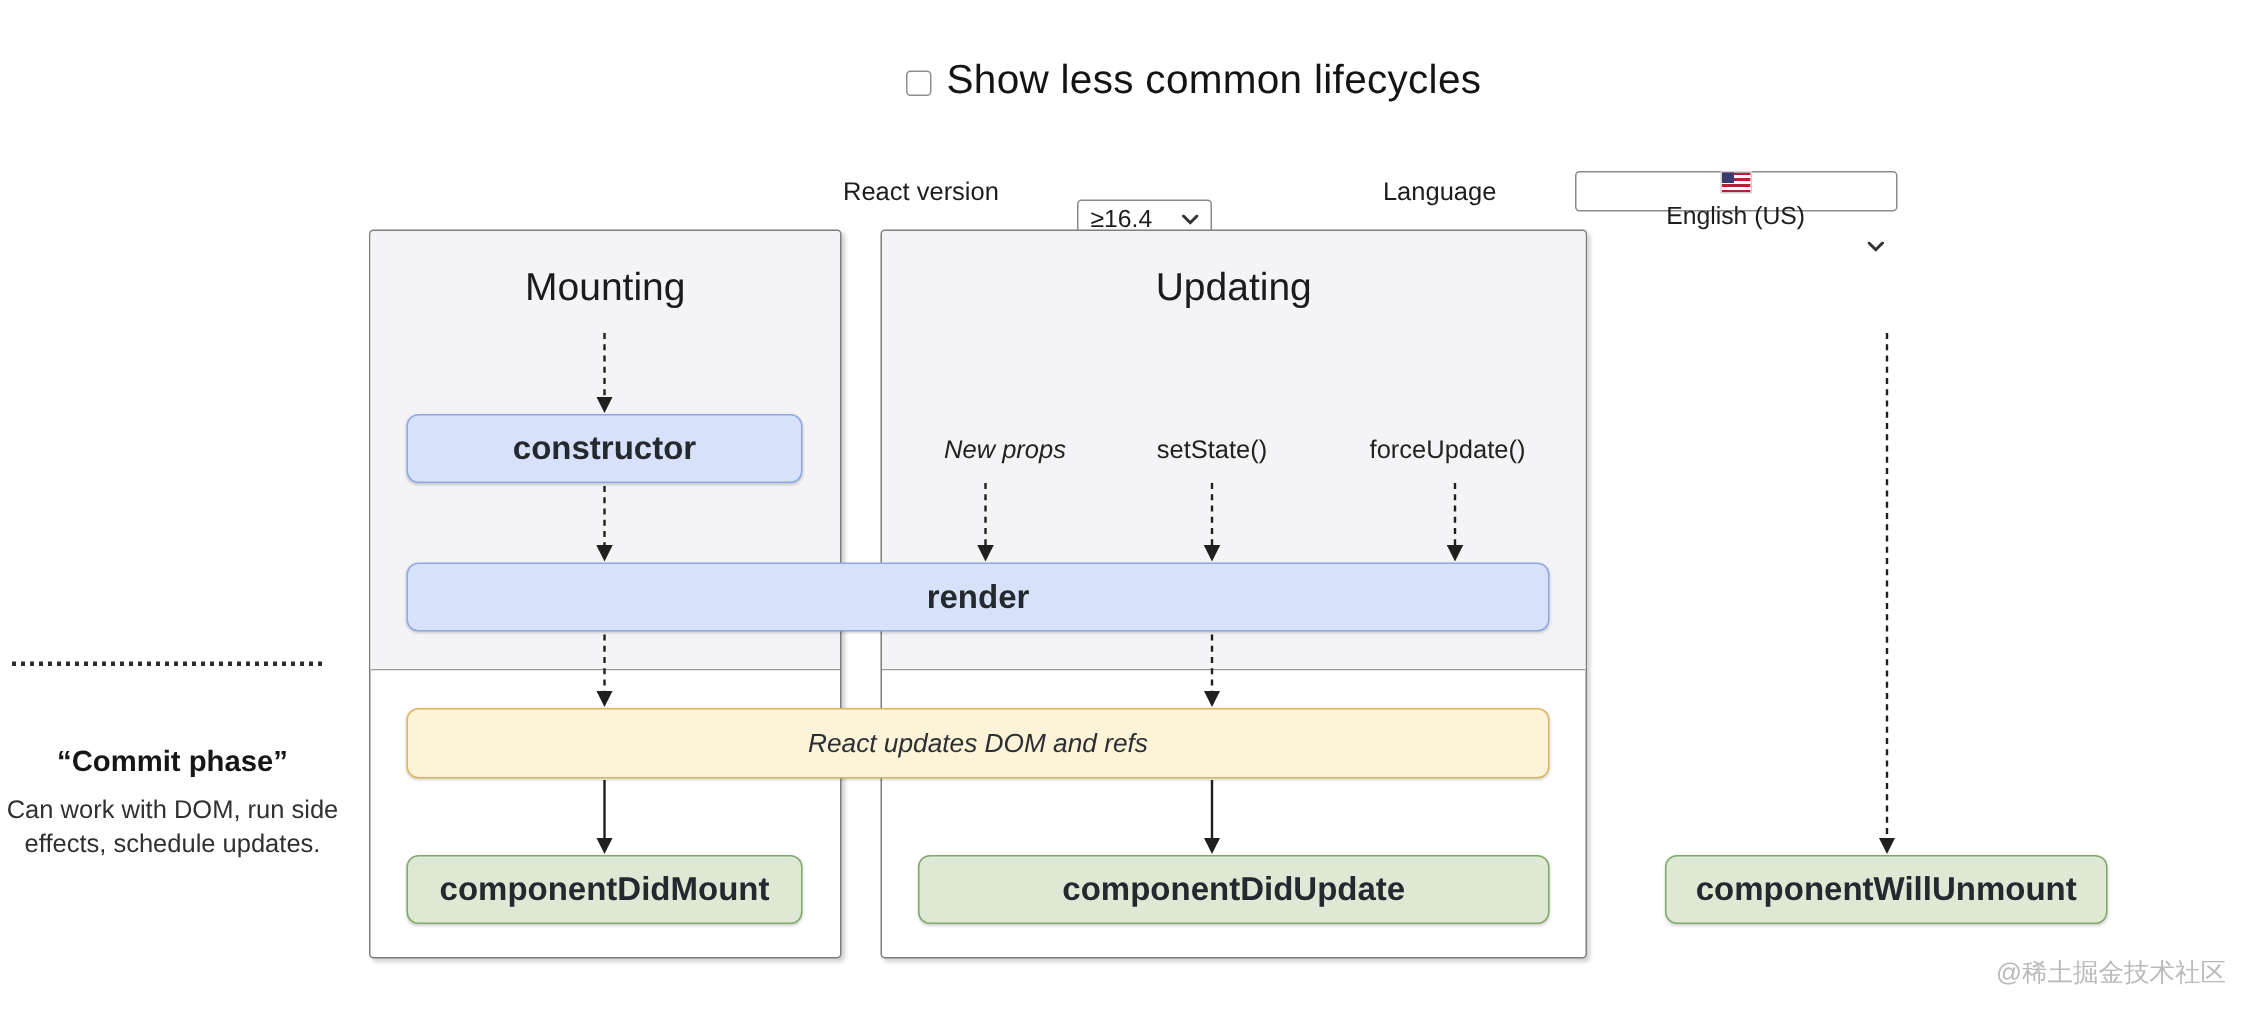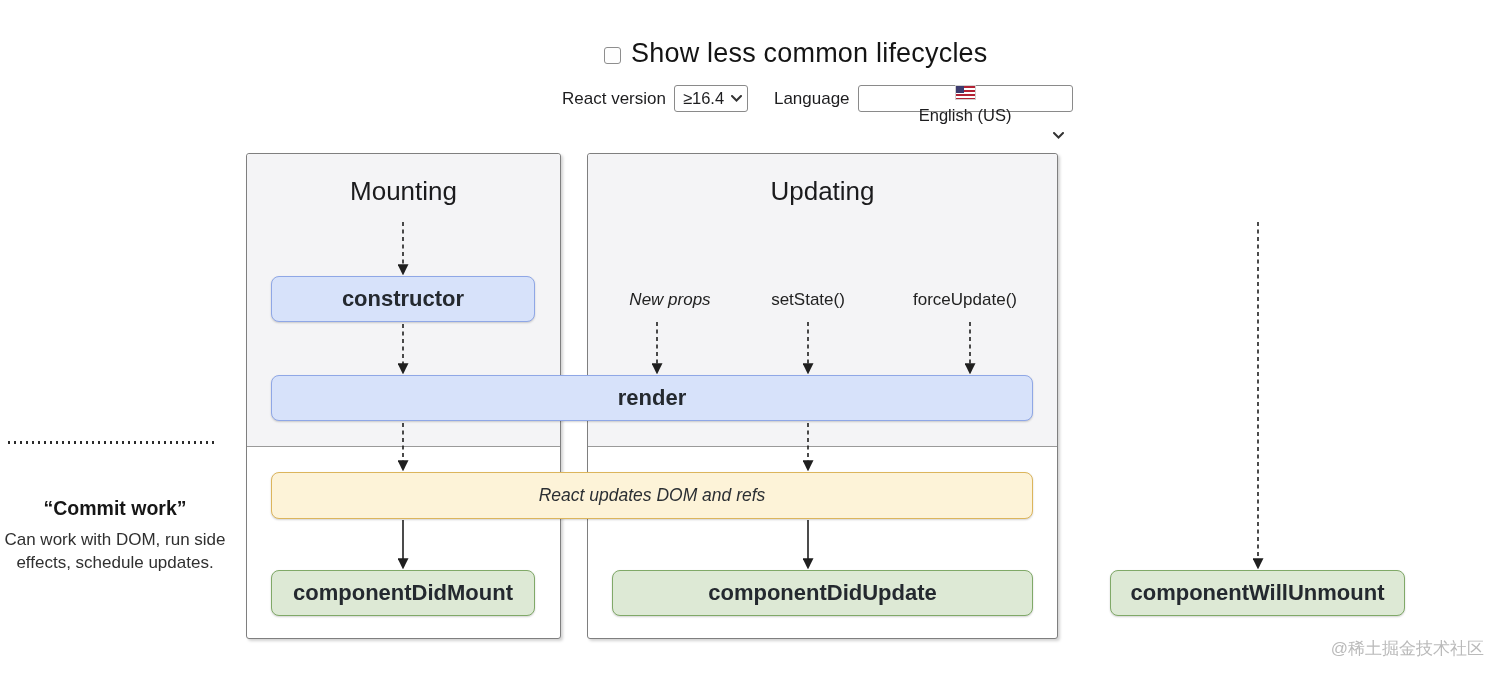--- a/index.html
+++ b/index.html
@@ -4,21 +4,21 @@
 <style>
   html,body{margin:0;padding:0;background:#fff;}
   .canvas{
     position:relative;width:1512px;height:677px;background:#ffffff;overflow:hidden;
     font-family:"Liberation Sans", sans-serif;color:#1d1d1f;
   }
   
   .toggle-row{position:absolute;left:604px;top:38px;display:flex;align-items:center;gap:10px;}
   .checkbox{width:15px;height:15px;border:1.6px solid #8e8e8e;border-radius:3px;background:#fefefe;margin-top:3px;}
   .toggle-label{font-size:27px;color:#141414;letter-spacing:.2px;}
-  .controls-row{position:absolute;left:562px;top:85px;display:flex;align-items:center;}
+  .controls-row{position:absolute;left:562px;top:95px;display:flex;align-items:center;gap:44px;}
   .ctl-label{font-size:17px;color:#1d1d1f;margin-right:8px;}
   .select{height:27px;border:1px solid #8a8a8a;border-radius:3px;background:#fff;
     display:flex;align-items:center;padding:0 8px;font-size:16.5px;color:#1d1d1f;box-sizing:border-box;gap:7px;}
   .select .chev{display:flex;align-items:center;margin-left:auto;}
   .gap-lang{width:26px;}
   .flag{width:19px;height:13px;position:relative;display:inline-block;flex:0 0 auto;
     background:repeating-linear-gradient(180deg,#b22234 0 2px,#ffffff 2px 4px);outline:0.5px solid #d0d0d0;}
   .flag .canton{position:absolute;top:0;left:0;width:8px;height:7px;background:#3c3b6e;}
   
   .phase-note{position:absolute;left:2px;width:226px;text-align:center;}
@@ -52,21 +52,21 @@
 
 <div class="canvas">
 
   <div class="toggle-row">
     <span class="checkbox"></span>
     <span class="toggle-label">Show less common lifecycles</span>
   </div>
 
   <div class="controls-row">
     <span class="ctl-label">React version</span>
-    <div class="select" style="width:74px;">
+    <div class="select" style="width:90px;margin-top:38px;">
       <span>≥16.4</span>
       <span class="chev">
         <svg width="11" height="7" viewBox="0 0 11 7">
             <path d="M1 1l4.5 4.5L10 1" stroke="#333" stroke-width="2" fill="none" stroke-linecap="round"></path>
           </svg>
       </span>
     </div>
     <span class="gap-lang"></span>
     <span class="ctl-label">Language</span>
     <div class="select" style="width:215px;flex-direction:column;">
@@ -77,21 +77,21 @@
       <span class="chev">
         <svg width="11" height="7" viewBox="0 0 11 7">
             <path d="M1 1l4.5 4.5L10 1" stroke="#333" stroke-width="2" fill="none" stroke-linecap="round"></path>
           </svg>
       </span>
     </div>
   </div>
 
   <div class="phase-divider"></div>
   <div class="phase-note" style="top:497px;">
-    <div class="phase-title">“Commit work”</div>
+    <div class="phase-title">“Commit phase”</div>
     <div class="phase-desc">Can work with DOM, run side effects, schedule updates.</div>
   </div>
 
   <div class="column" style="left:246px;width:315px;">
     <div class="render-bg"></div>
     <div class="col-title">Mounting</div>
   </div>
   <div class="column" style="left:587px;width:471px;">
     <div class="render-bg"></div>
     <div class="col-title">Updating</div>

